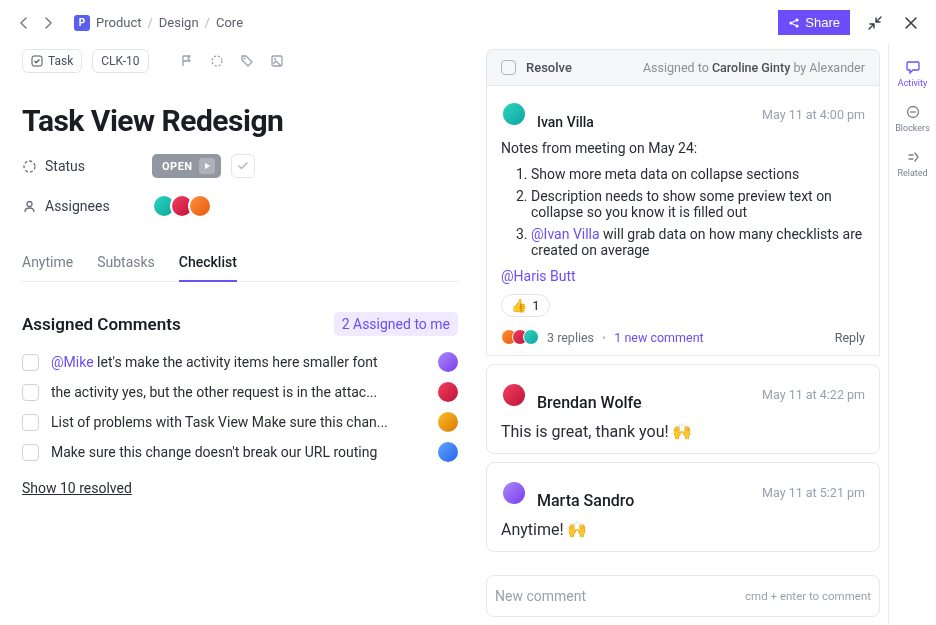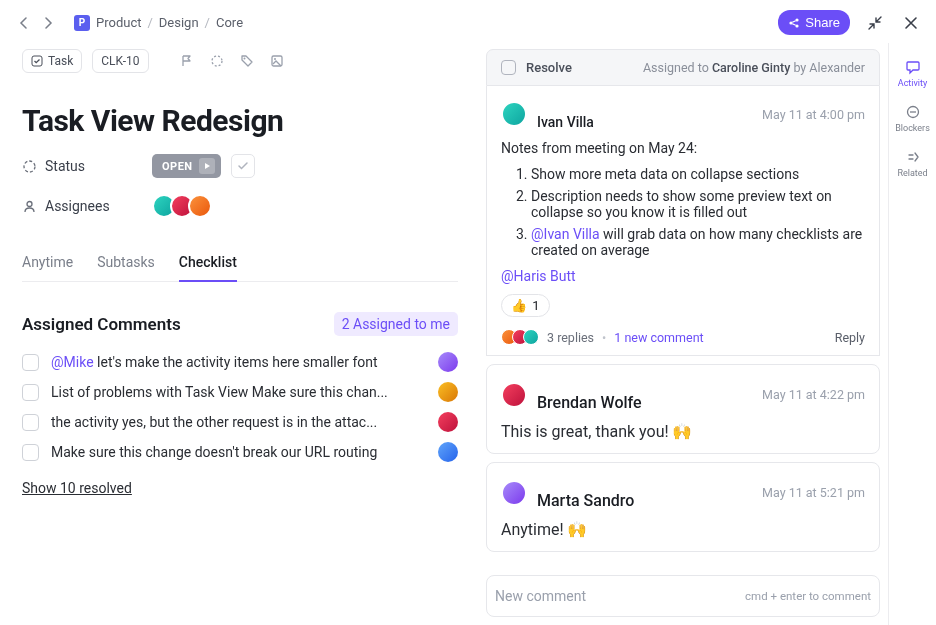--- a/index.html
+++ b/index.html
@@ -7,21 +7,21 @@
 body { display: flex; flex-direction: column; }
 
 .topbar { display: flex; align-items: center; padding: 10px 14px 8px 14px; gap: 8px; }
 .nav-arrows { display: flex; gap: 4px; }
 .nav-arrow { width: 20px; height: 20px; display: flex; align-items: center; justify-content: center; color: #7a7f8a; cursor: pointer; border-radius: 4px; }
 .breadcrumb { display: flex; align-items: center; gap: 6px; font-size: 13px; color: #5a5f6a; margin-left: 8px; }
 .breadcrumb .pk { background: #5b5fef; color: white; width: 16px; height: 16px; border-radius: 3px; display: inline-flex; align-items: center; justify-content: center; font-size: 10px; font-weight: 700; }
 .breadcrumb .sep { color: #b5b8c0; }
 .breadcrumb .crumb { color: #5a5f6a; }
 .topbar .spacer { flex: 1; }
-.share-btn { background: #6b4ef7; color: white; border: none; border-radius: 12px; padding: 5px 10px; font-size: 13px; font-weight: 500; display: flex; align-items: center; gap: 5px; cursor: pointer; }
+.share-btn { background: #6b4ef7; color: white; border: none; border-radius: 0; padding: 5px 10px; font-size: 13px; font-weight: 500; display: flex; align-items: center; gap: 5px; cursor: pointer; }
 .top-icn { width: 22px; height: 22px; display: flex; align-items: center; justify-content: center; color: #3a3f4a; cursor: pointer; margin-left: 6px; }
 
 .main { flex: 1; display: flex; min-height: 0; }
 
 
 .left { width: 480px; display: flex; flex-direction: column; padding: 6px 22px 10px 22px; }
 .toolbar { display: flex; align-items: center; gap: 10px; }
 .chip { border: 1px solid #e3e4e8; border-radius: 6px; padding: 4px 8px; font-size: 12px; color: #4a4f5a; display: flex; align-items: center; gap: 5px; cursor: pointer; }
 .mini-icn { width: 20px; height: 20px; display: flex; align-items: center; justify-content: center; color: #9aa0ac; cursor: pointer; }
 .page-title { font-size: 30px; font-weight: 700; margin-top: 30px; letter-spacing: -0.5px; }
@@ -244,27 +244,27 @@
     </div>
 
     <div class="comment-list">
       <div class="c-row">
         <div class="c-chk"></div>
         <div class="c-text"><span class="mention">@Mike</span><span> let's make the activity items here smaller font</span></div>
         <span class="c-av av-purple"></span>
       </div>
       <div class="c-row">
         <div class="c-chk"></div>
+        <div class="c-text">the activity yes, but the other request is in the attac...</div>
+        <span class="c-av av-red"></span>
+      </div>
+      <div class="c-row">
+        <div class="c-chk"></div>
         <div class="c-text">List of problems with Task View Make sure this chan...</div>
         <span class="c-av av-yellow"></span>
-      </div>
-      <div class="c-row">
-        <div class="c-chk"></div>
-        <div class="c-text">the activity yes, but the other request is in the attac...</div>
-        <span class="c-av av-red"></span>
       </div>
       <div class="c-row">
         <div class="c-chk"></div>
         <div class="c-text">Make sure this change doesn't break our URL routing</div>
         <span class="c-av av-blue"></span>
       </div>
     </div>
 
     <span class="show-resolved">Show 10 resolved</span>
   </div>

